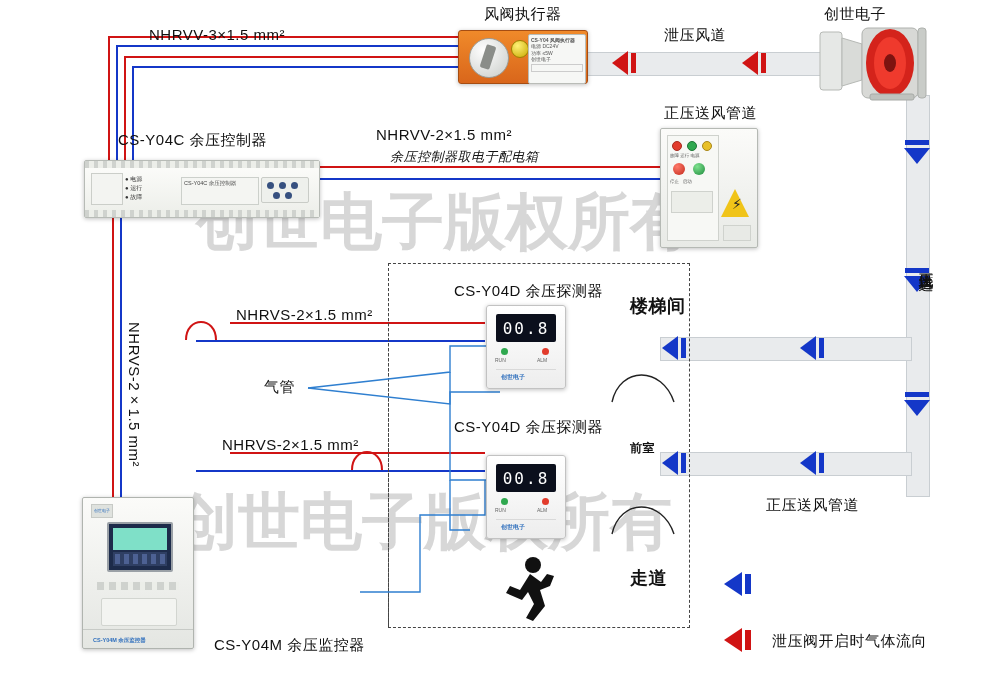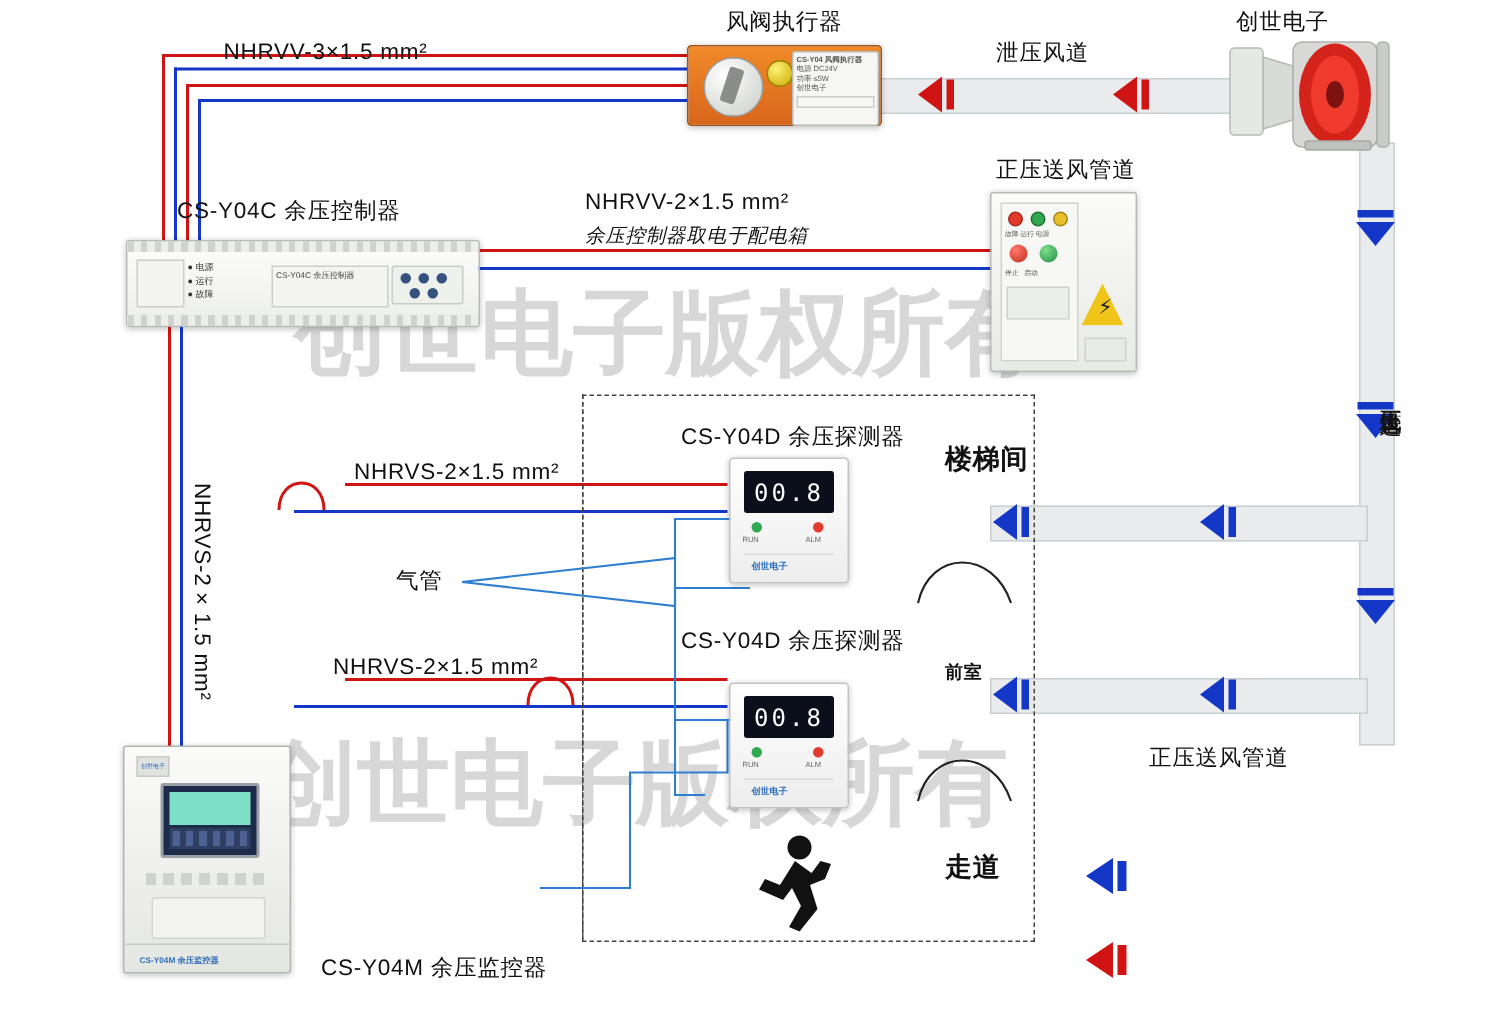--- a/index.html
+++ b/index.html
@@ -293,21 +293,21 @@
     <polygon points="0,12 16,0 16,24" fill="#d01414"></polygon>
       <rect x="19" y="2" width="5" height="20" fill="#d01414"></rect>
   </svg>
 
   <div class="abs lbl big" style="left:149px;top:26px;">NHRVV-3×1.5 mm²</div>
   <div class="abs lbl big" style="left:484px;top:5px;">风阀执行器</div>
   <div class="abs lbl big" style="left:664px;top:26px;">泄压风道</div>
   <div class="abs lbl big" style="left:824px;top:5px;">创世电子</div>
 
   <div class="abs lbl big" style="left:118px;top:131px;">CS-Y04C 余压控制器</div>
-  <div class="abs lbl big" style="left:390px;top:126px;">NHRVV-2×1.5 mm²</div>
+  <div class="abs lbl big" style="left:376px;top:126px;">NHRVV-2×1.5 mm²</div>
   <div class="abs lbl" style="left:390px;top:148px;font-style:italic;">余压控制器取电于配电箱</div>
   <div class="abs lbl big" style="left:664px;top:104px;">正压送风管道</div>
 
   <div class="abs lbl big vert" style="left:916px;top:262px;">正压送风管道</div>
   <div class="abs lbl big vert" style="left:126px;top:322px;">NHRVS-2×1.5 mm²</div>
 
   <div class="abs lbl big" style="left:236px;top:306px;">NHRVS-2×1.5 mm²</div>
   <div class="abs lbl big" style="left:222px;top:436px;">NHRVS-2×1.5 mm²</div>
 
   <div class="abs lbl big" style="left:454px;top:282px;">CS-Y04D 余压探测器</div>
@@ -324,14 +324,15 @@
 
   <svg class="abs" style="left:724px;top:572px;width:36px;height:26px;">
     <polygon points="0,12 18,0 18,24" fill="#1437c8"></polygon>
       <rect x="21" y="2" width="6" height="20" fill="#1437c8"></rect>
   </svg>
 
   <svg class="abs" style="left:724px;top:628px;width:36px;height:26px;">
     <polygon points="0,12 18,0 18,24" fill="#d01414"></polygon>
       <rect x="21" y="2" width="6" height="20" fill="#d01414"></rect>
   </svg>
+  <div class="abs lbl big" style="left:772px;top:632px;">泄压阀开启时气体流向</div>
 
 </div>
 
 </body></html>

